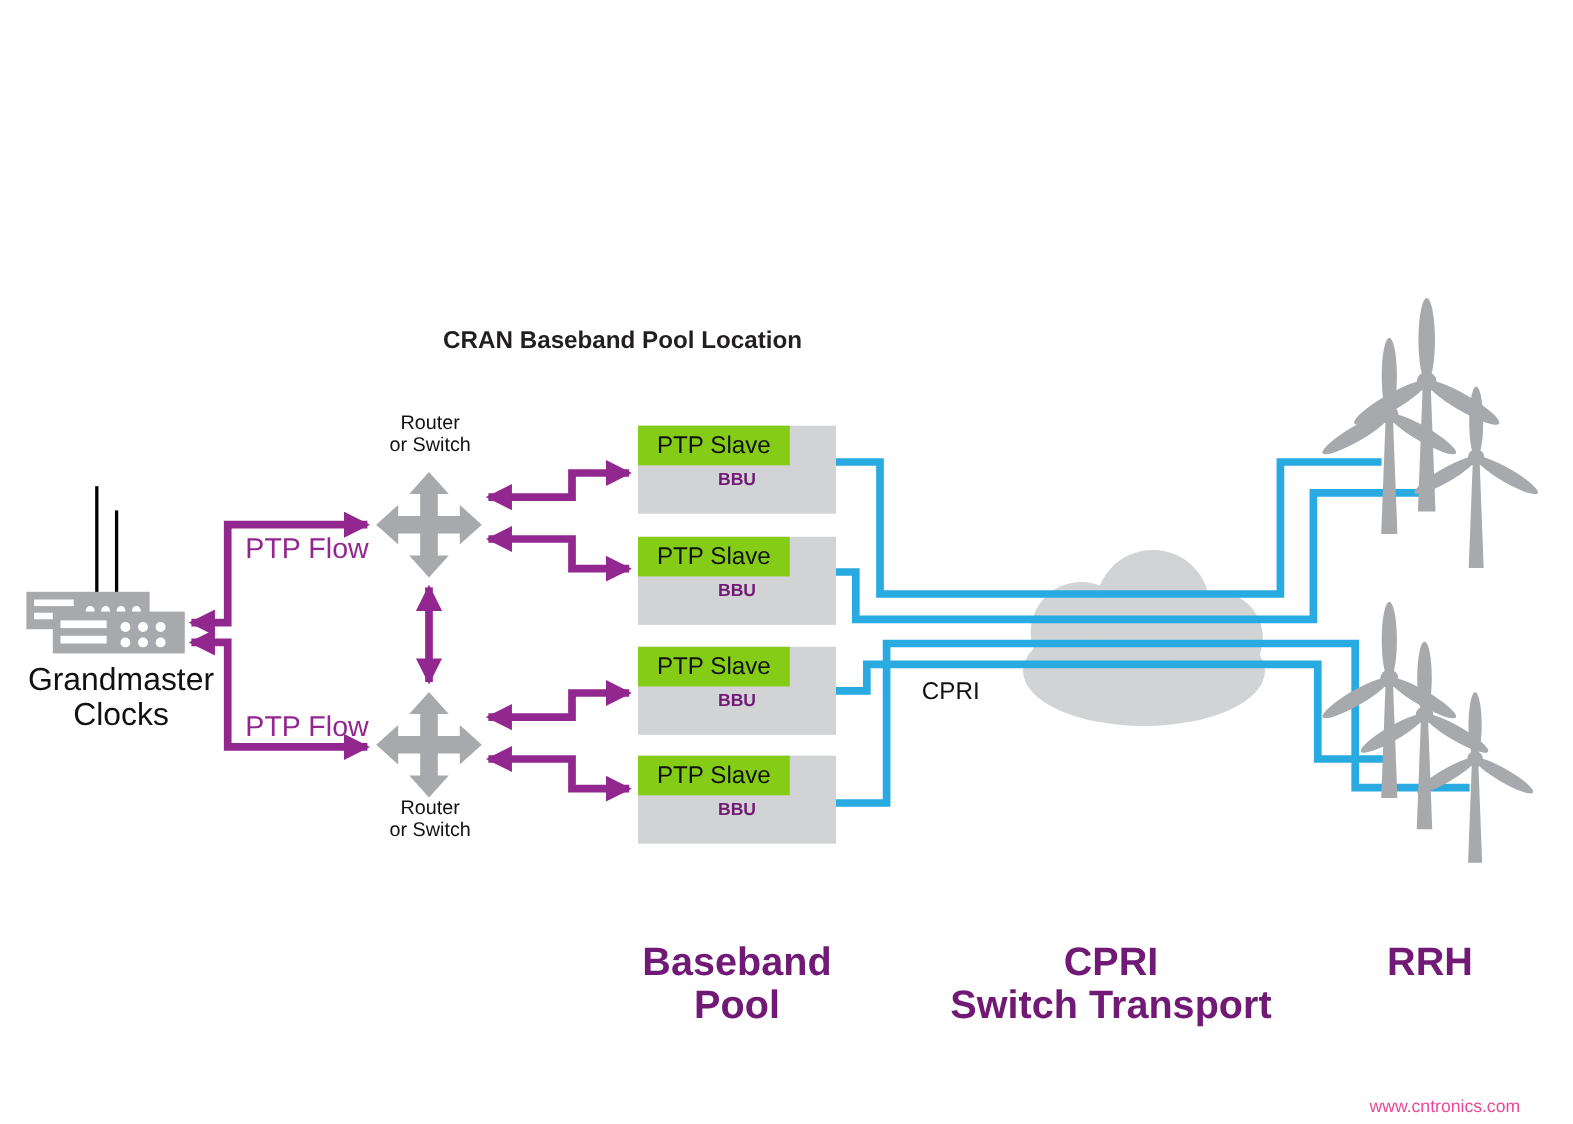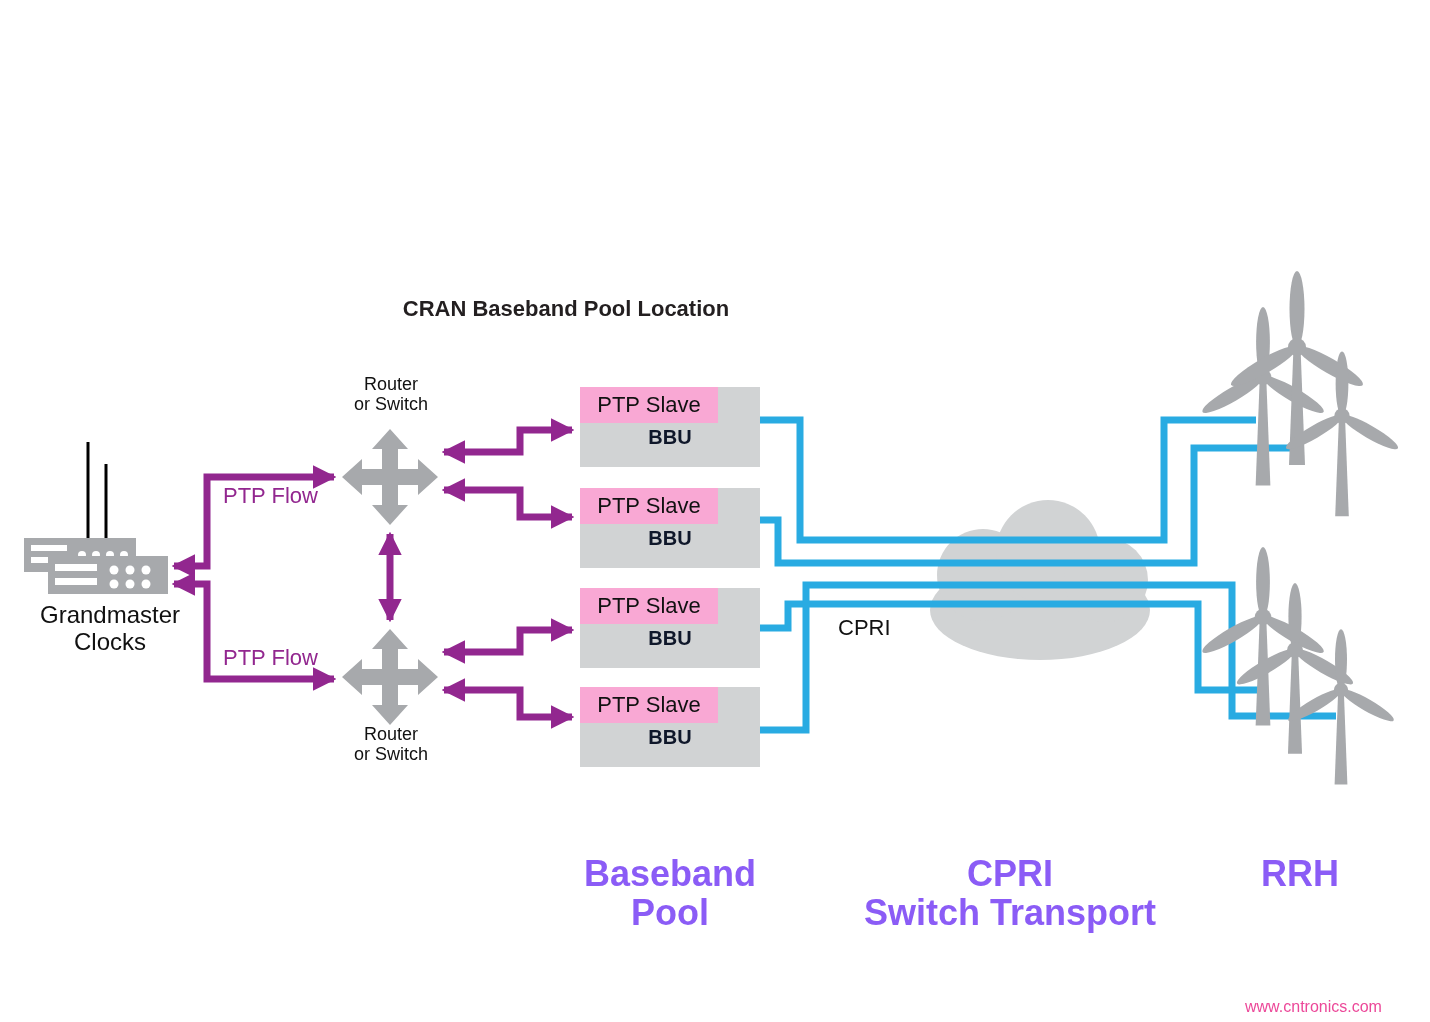--- a/index.html
+++ b/index.html
@@ -8,34 +8,34 @@
     width:1430px;height:1022px;
     background:#ffffff;
     font-family:"Liberation Sans", sans-serif;
     overflow:hidden;
     color:#231F20;
   }
   .abs{position:absolute;}
   .diagram-svg{position:absolute;left:0;top:0;}
   .title{font-size:22px;font-weight:bold;text-align:center;}
   .node-label{font-size:18px;text-align:center;line-height:1.12;color:#111111;}
-  .ptp-label{font-size:22px;color:#92278F;}
+  .ptp-label{font-size:26px;color:#92278F;}
   .bbu-box{width:180px;height:80px;background:#D1D3D4;}
   .bbu-header{
-    width:138px;height:36px;background:#f9a8d4;
+    width:138px;height:36px;background:#84cc16;
     display:flex;align-items:center;justify-content:center;
     font-size:22px;color:#111111;
   }
   .bbu-body{
     height:28px;display:flex;align-items:center;justify-content:center;
-    font-size:20px;font-weight:bold;color:#0f172a;
+    font-size:16px;font-weight:bold;color:#701a75;
   }
   .cpri-label{font-size:22px;color:#111111;}
   .section-label{
-    font-size:36px;font-weight:bold;color:#8b5cf6;
+    font-size:36px;font-weight:bold;color:#701a75;
     text-align:center;line-height:1.08;
   }
   .watermark{font-size:16px;color:#ec4899;}
   .line-block span{display:block;}
 </style>
 </head>
 <body>
 
 <div class="canvas">
 
@@ -128,21 +128,21 @@
     <span>or Switch</span>
   </div>
   <div class="abs node-label line-block" style="left:318px;top:724px;width:146px;">
     <span>Router</span>
     <span>or Switch</span>
   </div>
 
   <div class="abs ptp-label" style="left:223px;top:483px;">PTP Flow</div>
   <div class="abs ptp-label" style="left:223px;top:645px;">PTP Flow</div>
 
-  <div class="abs node-label line-block" style="left:18px;top:602px;width:184px;font-size:24px;">
+  <div class="abs node-label line-block" style="left:18px;top:602px;width:184px;font-size:29px;">
     <span>Grandmaster</span>
     <span>Clocks</span>
   </div>
 
   <div class="abs bbu-box" style="left:580px;top:387px;">
     <div class="bbu-header">PTP Slave</div>
     <div class="bbu-body">BBU</div>
   </div>
   <div class="abs bbu-box" style="left:580px;top:488px;">
     <div class="bbu-header">PTP Slave</div>

